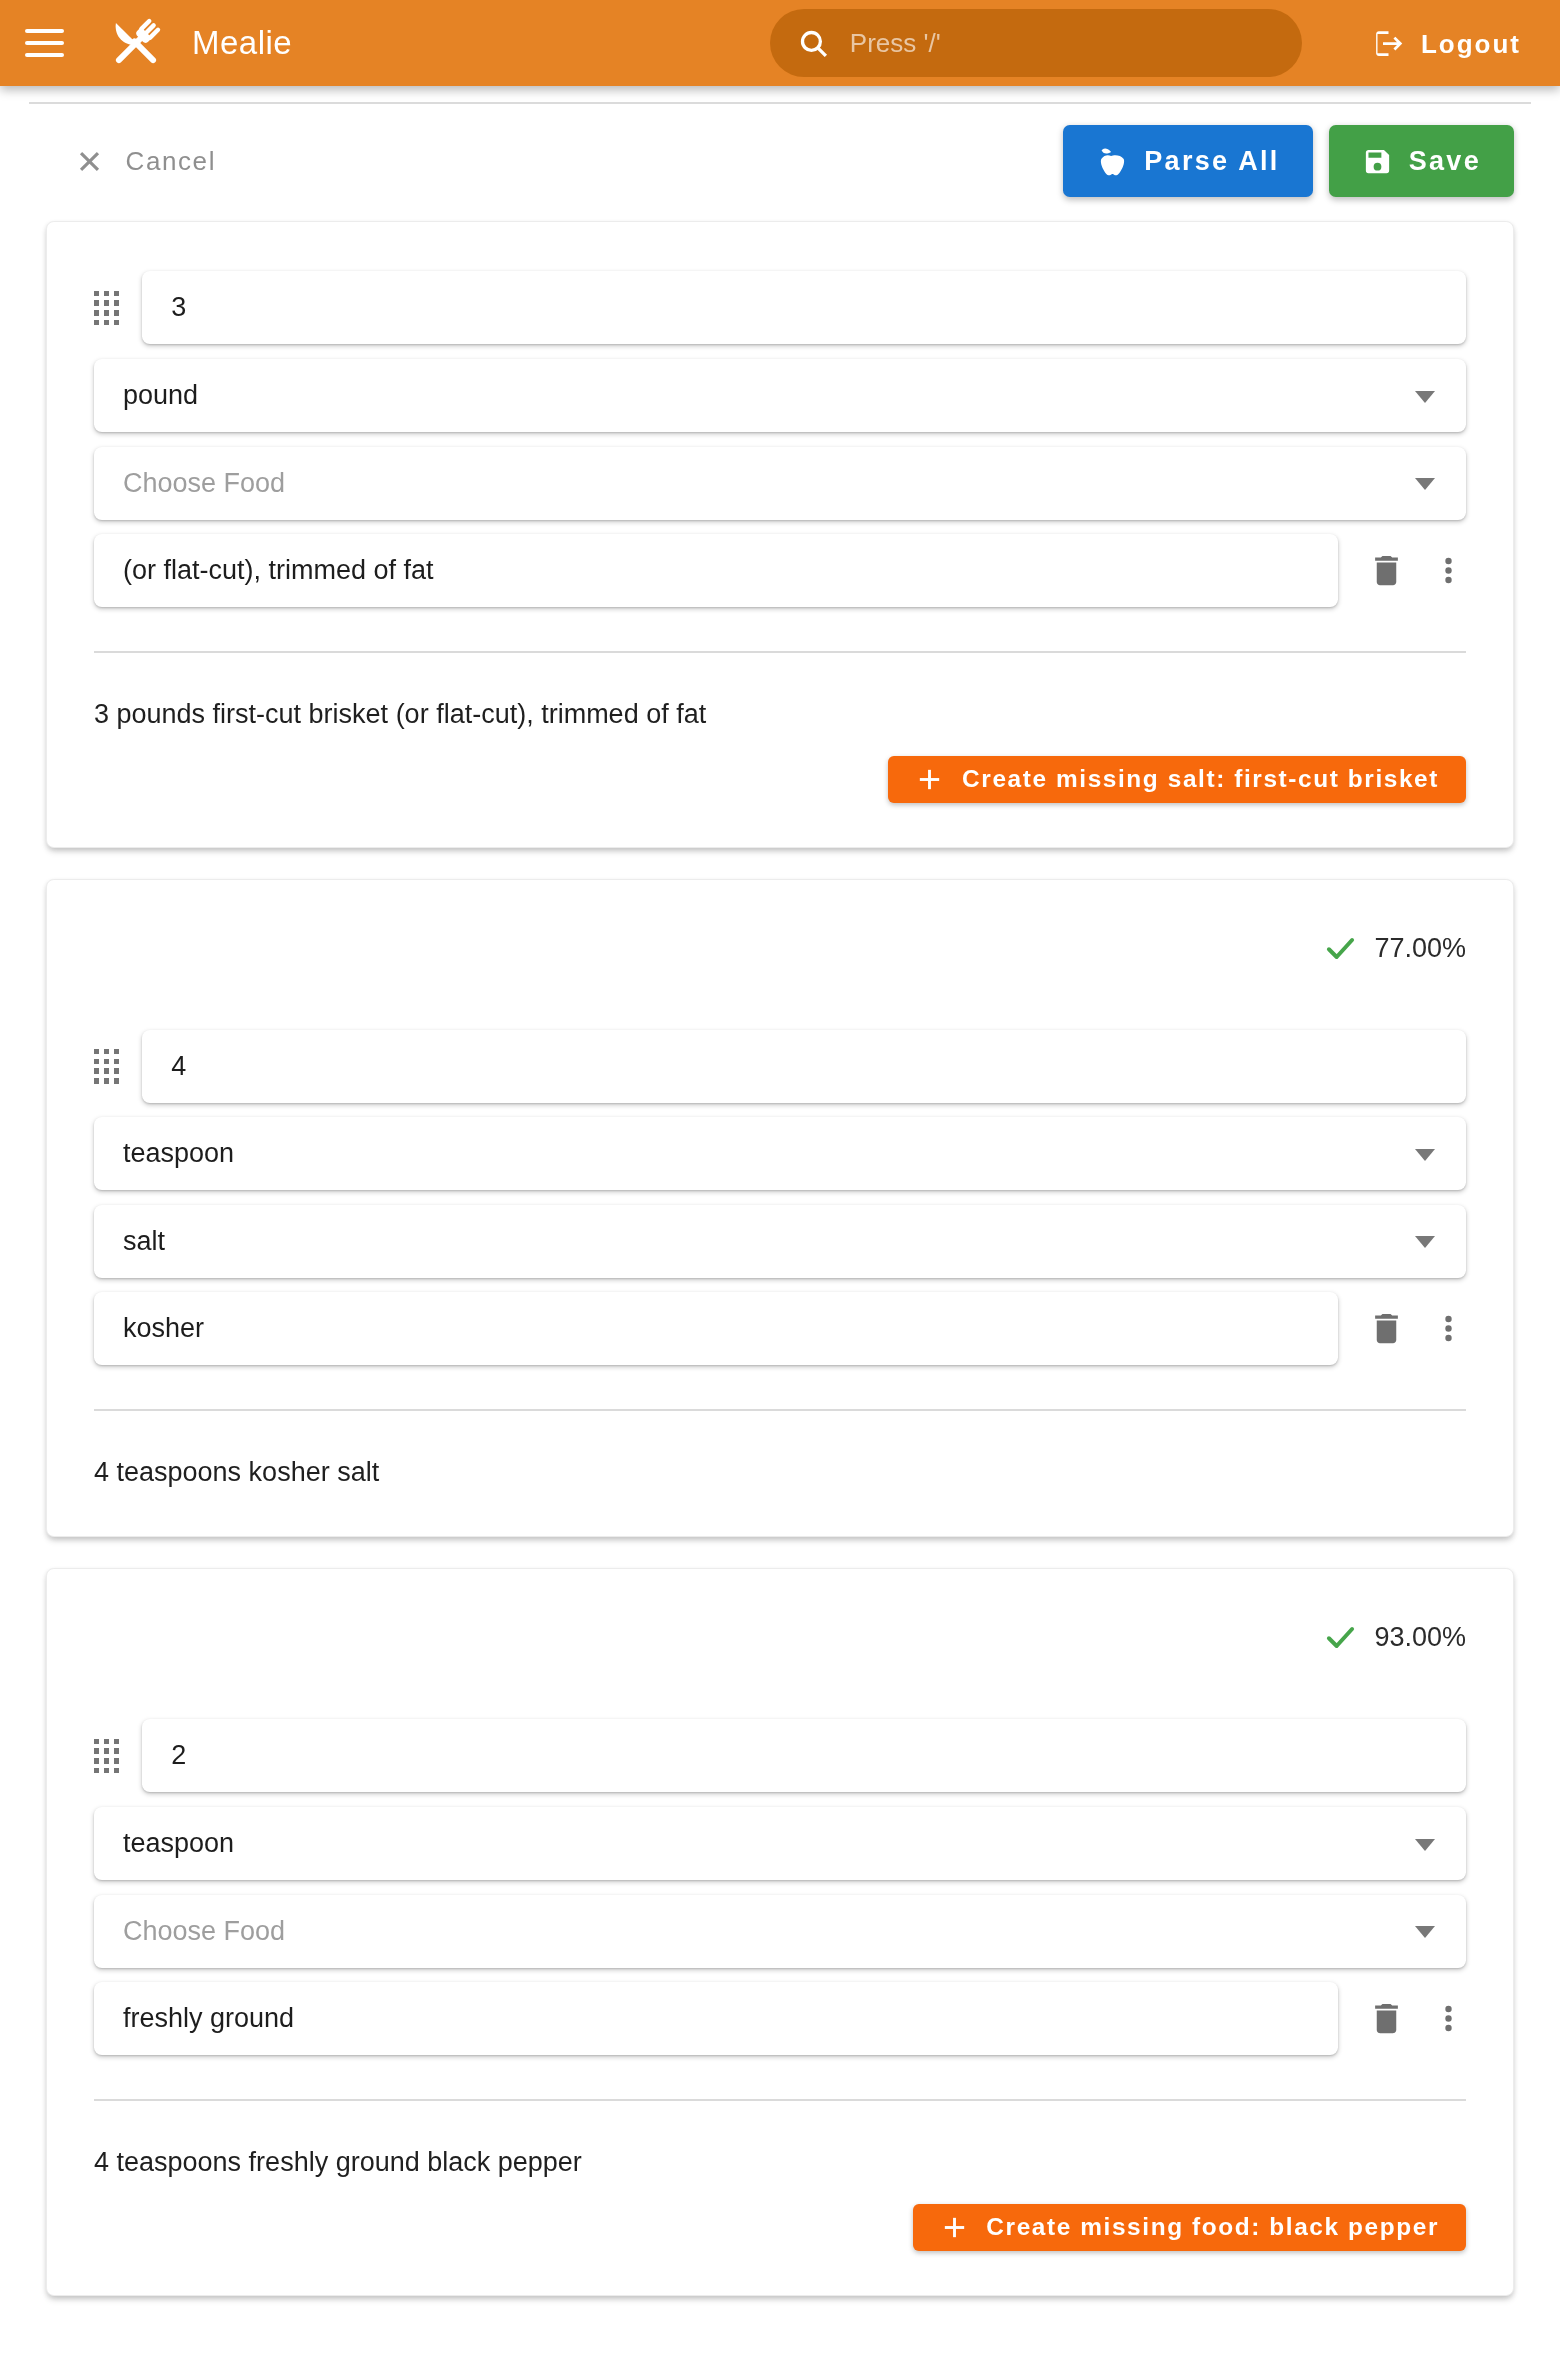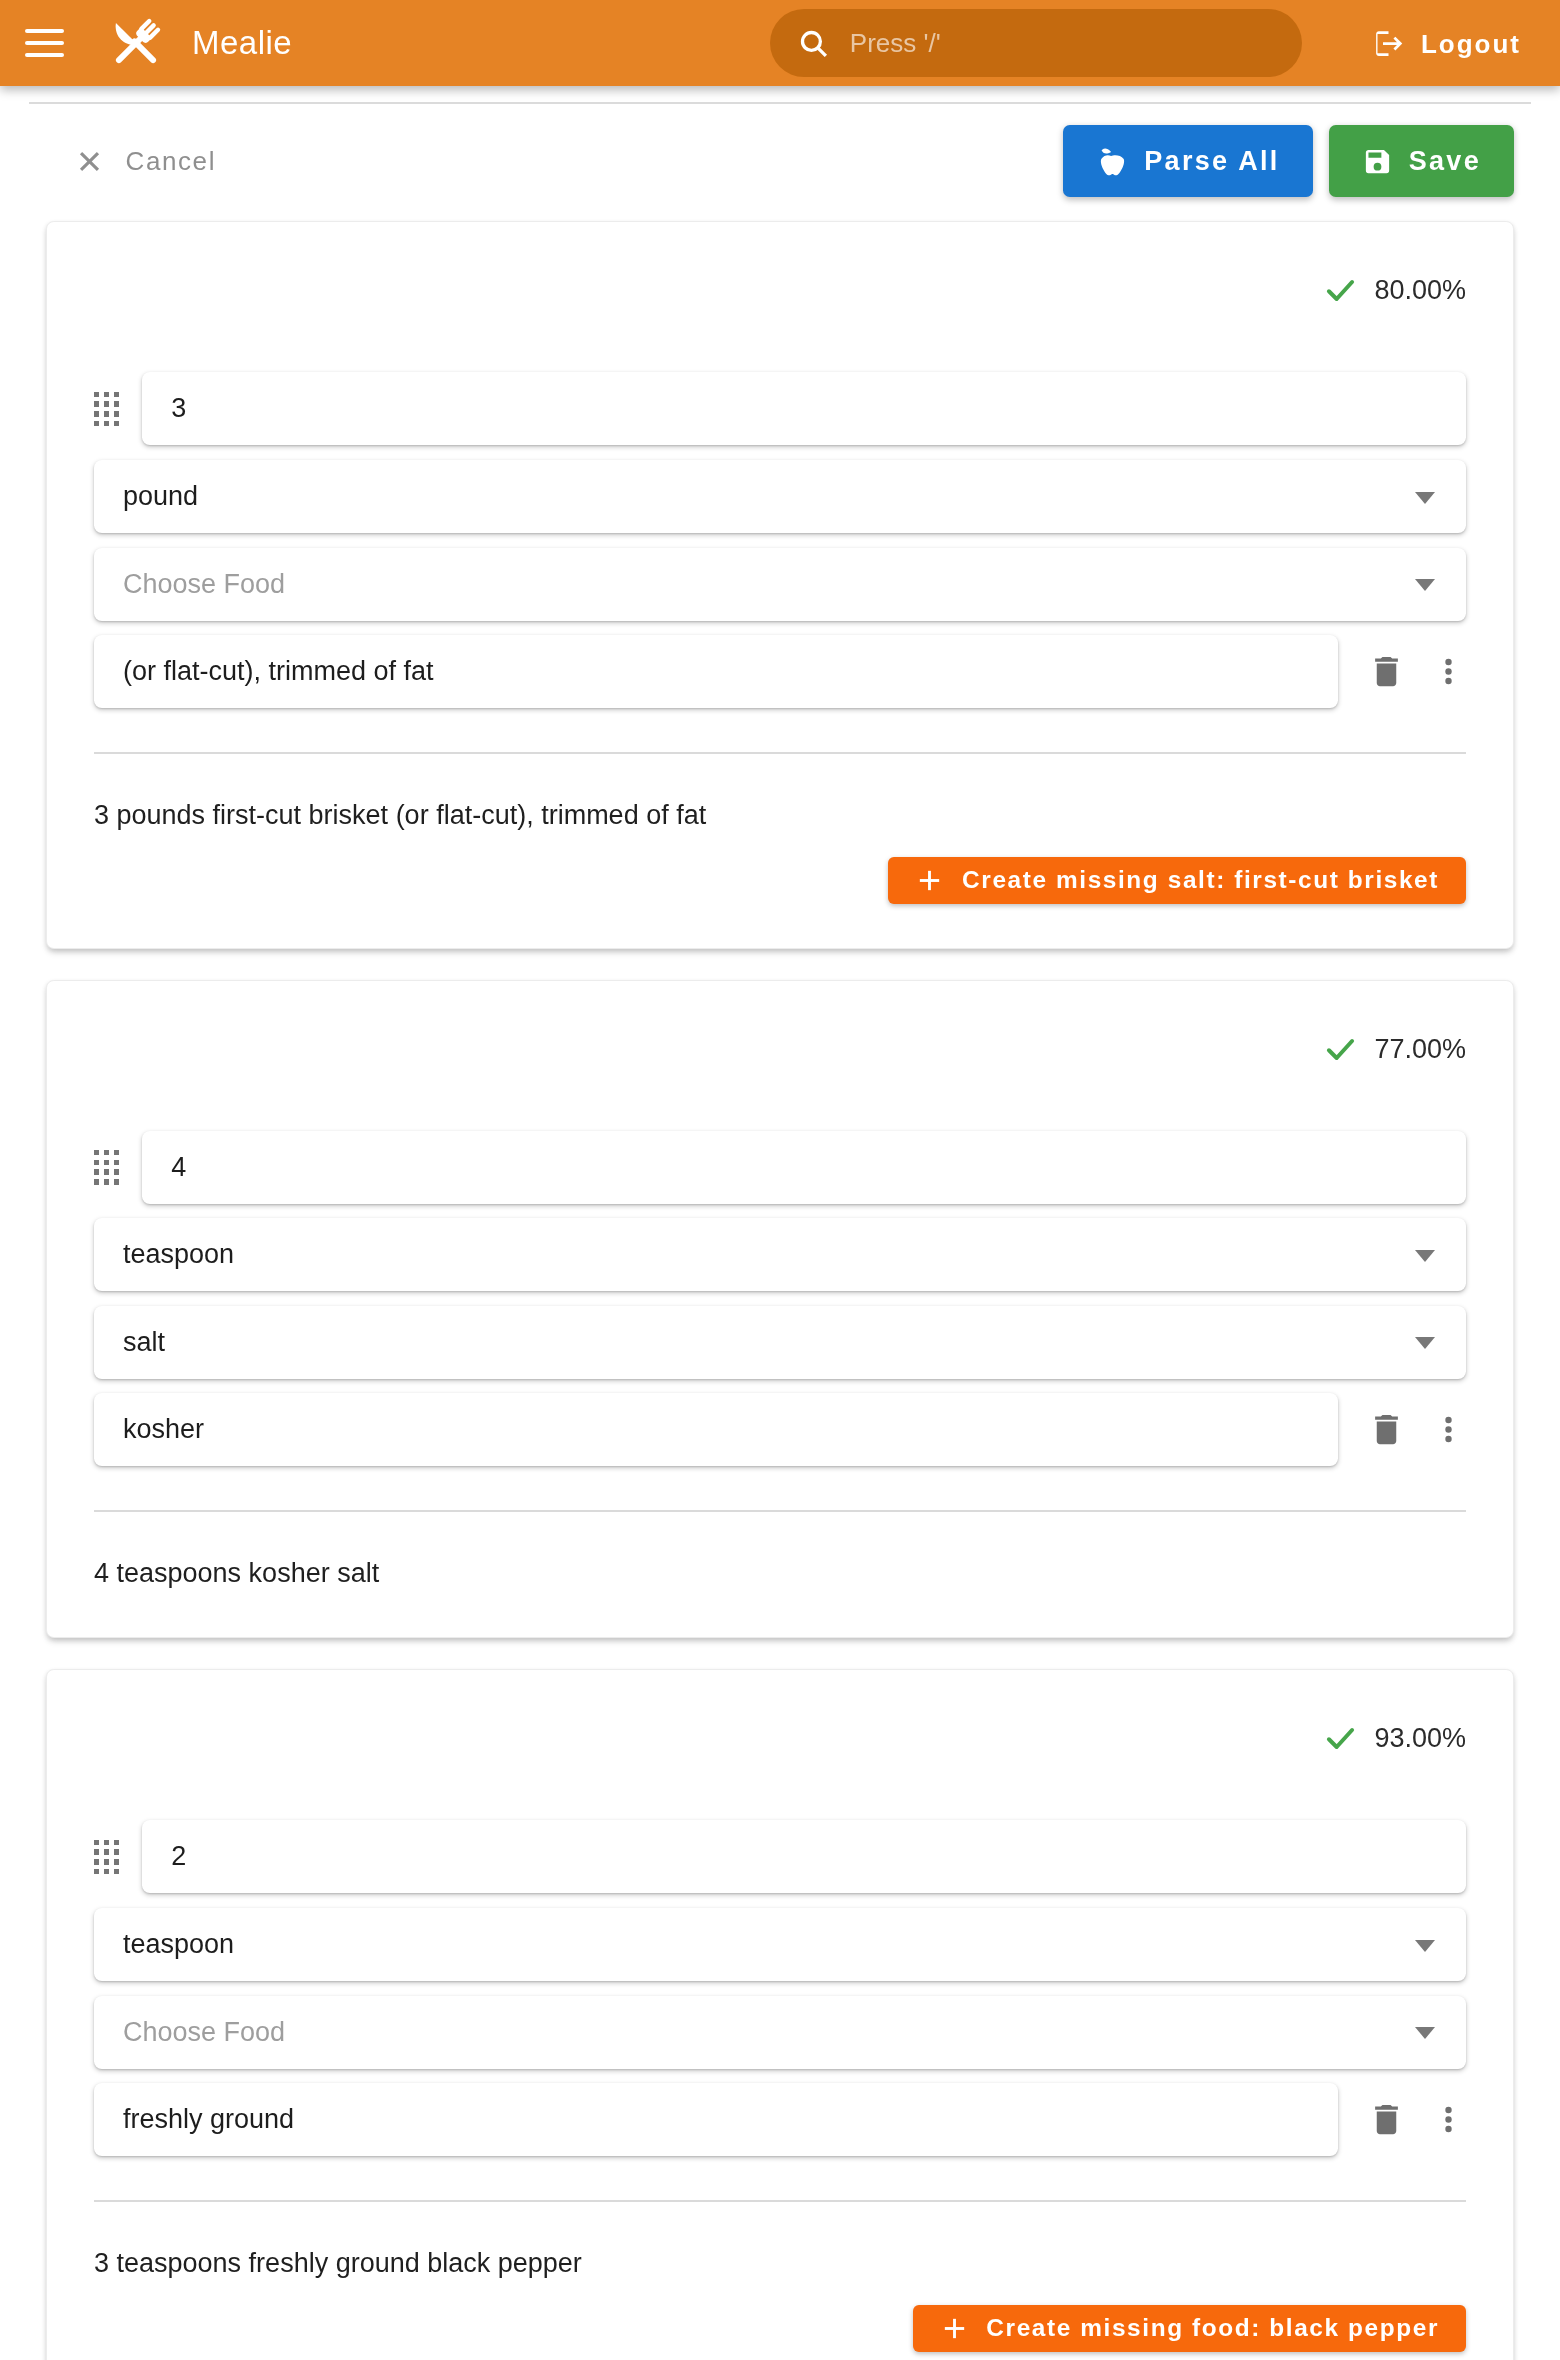--- a/index.html
+++ b/index.html
@@ -134,26 +134,20 @@
     <svg width="31" height="31" viewBox="0 0 24 24" fill="#fff">
       <path d="M15,9H5V5H15M12,19A3,3 0 0,1 9,16A3,3 0 0,1 12,13A3,3 0 0,1 15,16A3,3 0 0,1 12,19M17,3H5C3.89,3 3,3.9 3,5V19A2,2 0 0,0 5,21H19A2,2 0 0,0 21,19V7L17,3Z"></path>
     </svg>
     <span>Save</span>
   </button>
 </div>
 
 <main>
 
   <section class="card">
-    <div class="confidence-row">
-      <svg width="37" height="37" viewBox="0 0 24 24" fill="none" stroke="#46A54A" stroke-width="2.6" stroke-linecap="round" stroke-linejoin="round">
-          <polyline points="4.5,12.5 9.5,17.5 19.5,6.5"></polyline>
-        </svg>
-      <span class="confidence-text">80.00%</span>
-    </div>
     <div class="field-row">
       <div class="drag-handle">
           <i></i>
           <i></i>
           <i></i>
           <i></i>
           <i></i>
           <i></i>
           <i></i>
           <i></i>
@@ -316,21 +310,21 @@
       </button>
       <button class="icon-btn">
         <svg width="35" height="35" viewBox="0 0 24 24" fill="#6F6F6F">
             <circle cx="12" cy="5.5" r="2.2"></circle>
             <circle cx="12" cy="12" r="2.2"></circle>
             <circle cx="12" cy="18.5" r="2.2"></circle>
           </svg>
       </button>
     </div>
     <div class="card-divider"></div>
-    <div class="sentence">3 teaspoons freshly ground black pepper</div>
+    <div class="sentence">4 teaspoons freshly ground black pepper</div>
     <div class="create-row">
       <button class="create-btn">
         <svg width="29" height="29" viewBox="0 0 24 24" stroke="#fff" stroke-width="2.4" fill="none">
             <line x1="12" y1="4" x2="12" y2="20"></line>
             <line x1="4" y1="12" x2="20" y2="12"></line>
           </svg>
         <span>Create missing food: black pepper</span>
       </button>
     </div>
   </section>

